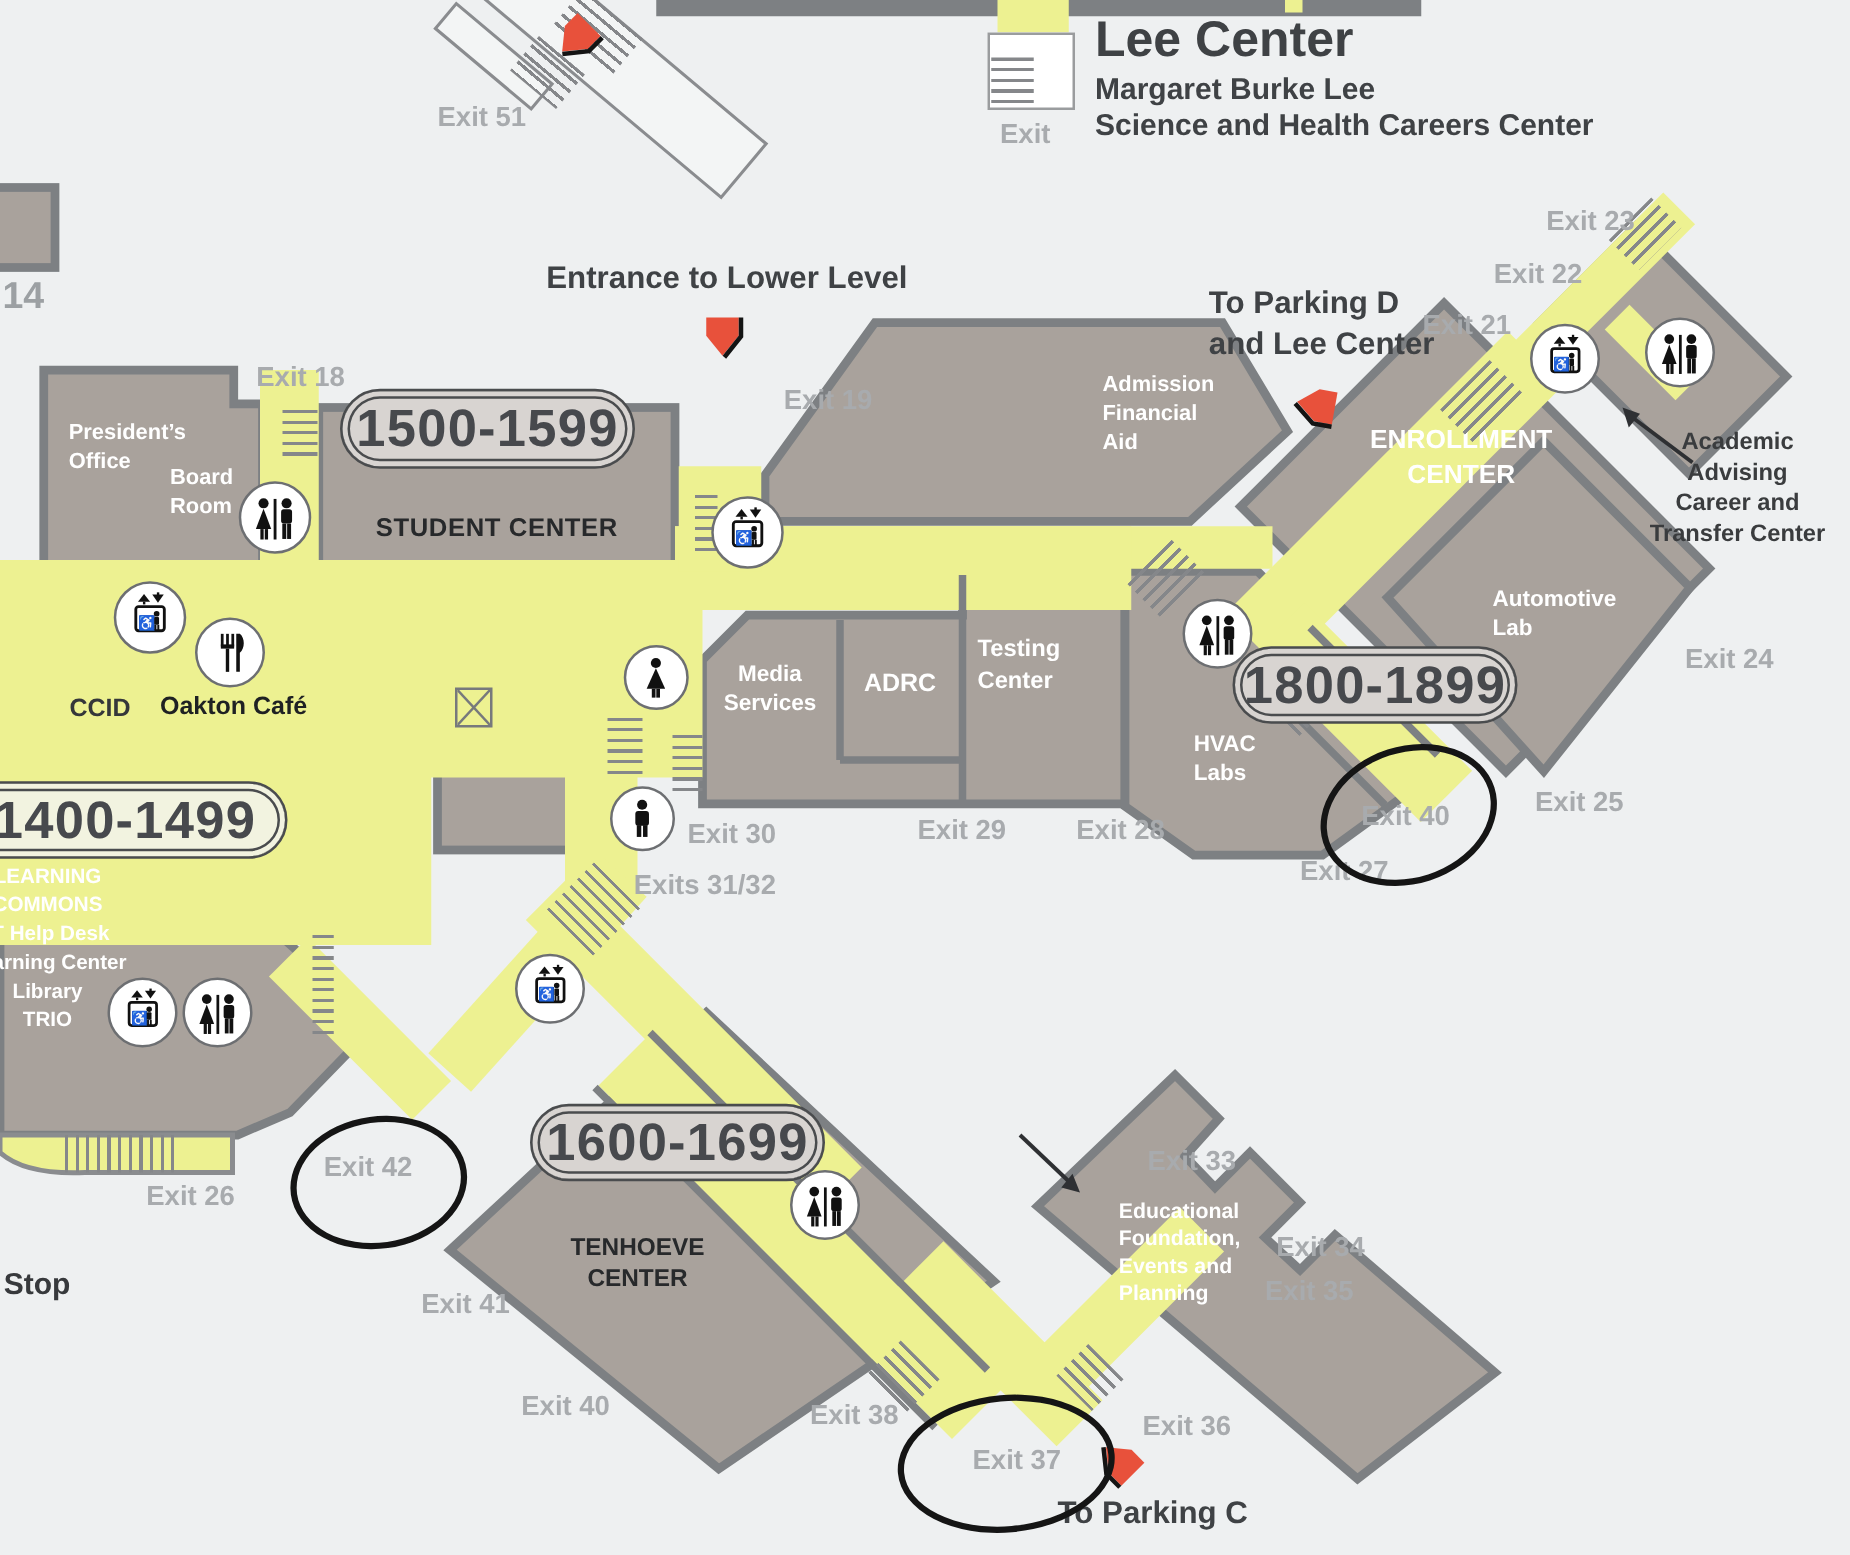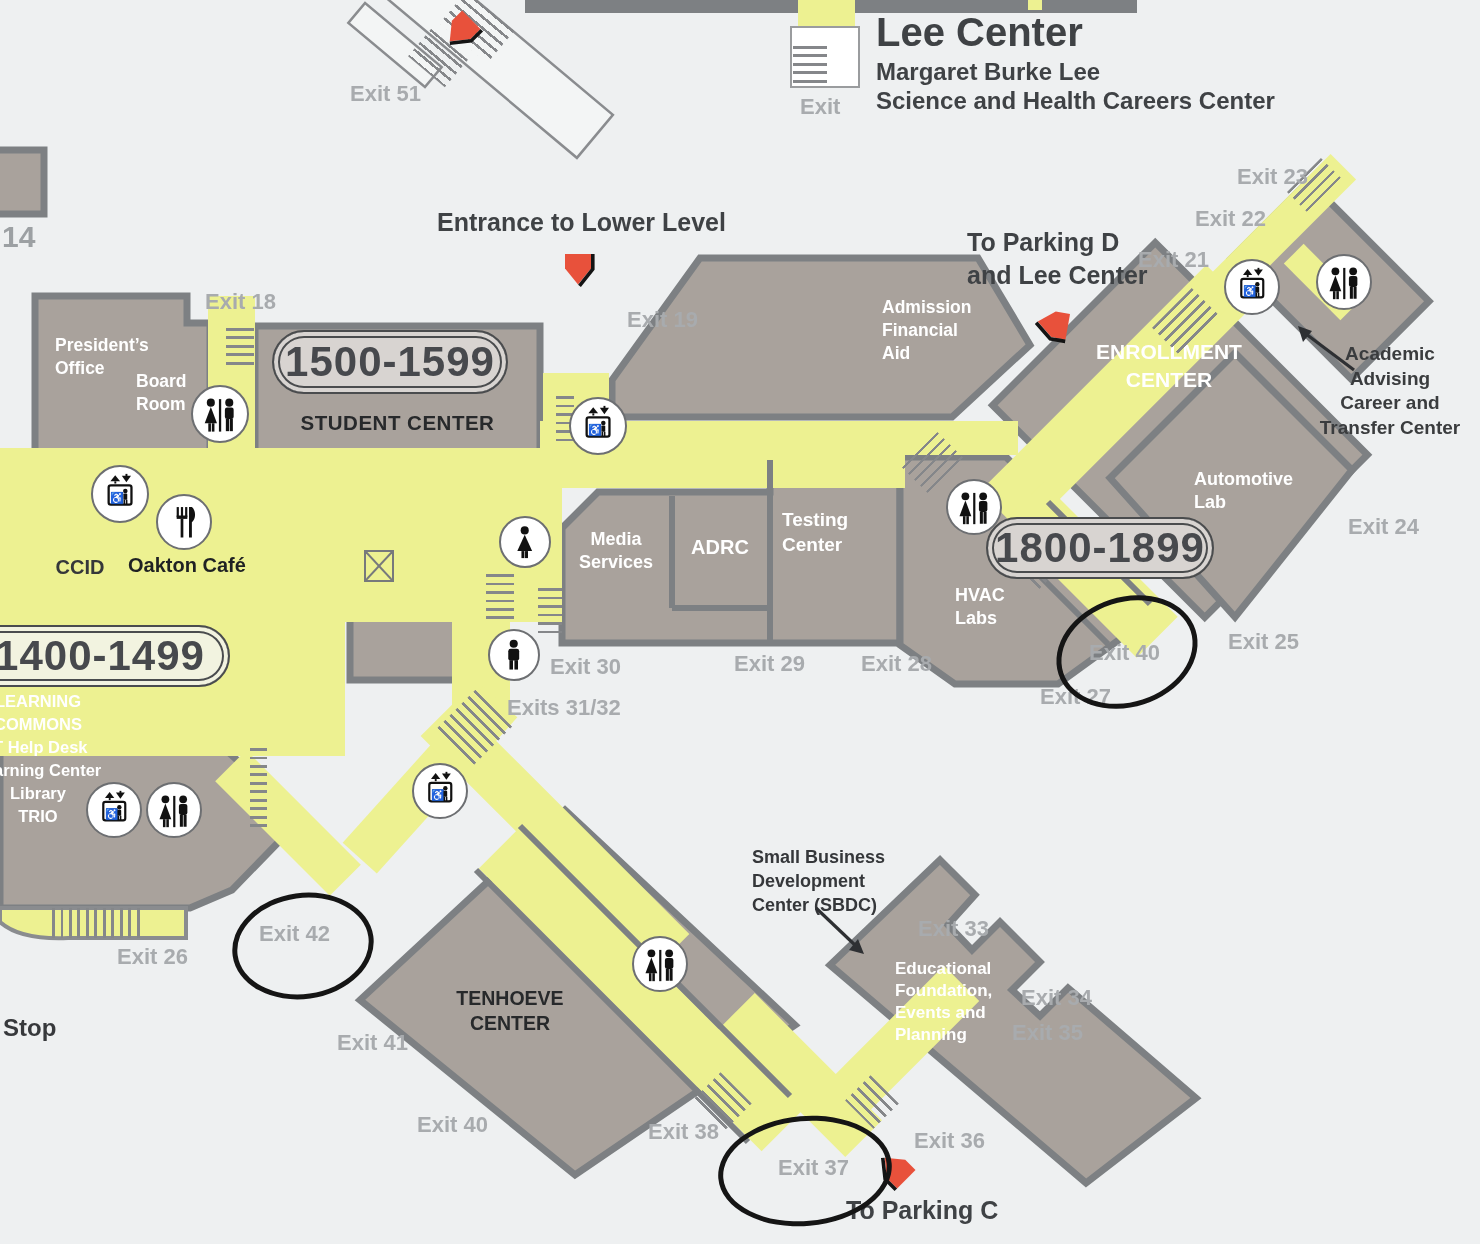--- a/index.html
+++ b/index.html
@@ -122,40 +122,38 @@
   </svg>
 
   <div class="leebox"></div>
   <div class="xroom">
     <svg viewBox="0 0 26 28" width="26" height="28">
         <line x1="0" y1="0" x2="26" y2="28" stroke="#77797c" stroke-width="2"></line>
         <line x1="26" y1="0" x2="0" y2="28" stroke="#77797c" stroke-width="2"></line>
       </svg>
   </div>
 
-  <div class="pill" style="left:272px;top:330px;width:232px;height:60px;text-align:right;">1500-1599</div>
+  <div class="pill" style="left:272px;top:311px;width:232px;height:60px;text-align:right;">1500-1599</div>
   <div class="pill light" style="left:-30px;top:625px;width:256px;height:58px;">1400-1499</div>
+  <div class="pill" style="left:424px;top:883px;width:232px;height:58px;">1600-1699</div>
   <div class="pill" style="left:986px;top:517px;width:224px;height:58px;">1800-1899</div>
 
   <div class="txt b ink" style="left:876px;top:10px;font-size:40px;font-weight:800;">Lee Center</div>
   <div class="txt b ink" style="left:876px;top:58px;font-size:24px;line-height:1.2;">Margaret Burke Lee
 Science and Health Careers Center</div>
   <div class="txt b ink" style="left:437px;top:208px;font-size:25px;text-align:center;">Entrance to Lower Level</div>
   <div class="txt b ink" style="left:967px;top:214px;font-size:25px;line-height:1.3;margin-top:12px;">To Parking D
 and Lee Center</div>
   <div class="txt b ink" style="left:846px;top:1196px;font-size:25px;">To Parking C</div>
   <div class="txt b" style="left:3px;top:1014px;font-size:24px;color:#37393c;">Stop</div>
   <div class="txt b" style="left:2px;top:220px;font-size:30px;color:#9ca0a3;">14</div>
   <div class="txt b" style="left:1312px;top:342px;width:156px;text-align:center;font-size:19px;color:#3a3c3e;line-height:1.3;">Academic
 Advising
 Career and
 Transfer Center</div>
-  <div class="txt b" style="left:752px;top:846px;font-size:18px;color:#35373a;line-height:1.32;">Small Business
-Development
-Center (SBDC)</div>
 
   <div class="txt b white" style="left:55px;top:334px;font-size:17.5px;line-height:1.3;">President’s
 Office</div>
   <div class="txt b white" style="left:136px;top:370px;font-size:17.5px;line-height:1.3;">Board
 Room</div>
   <div class="txt b" style="left:255px;top:411px;width:285px;text-align:center;font-size:20.5px;color:#27292b;letter-spacing:0.5px;">STUDENT CENTER</div>
   <div class="txt b" style="left:46px;top:556px;width:68px;text-align:center;font-size:20px;color:#35373a;">CCID</div>
   <div class="txt b" style="left:128px;top:554px;font-size:20px;color:#1f2123;">Oakton Café</div>
   <div class="txt b white" style="left:560px;top:528px;width:112px;text-align:center;font-size:18px;line-height:1.3;">Media
 Services</div>

